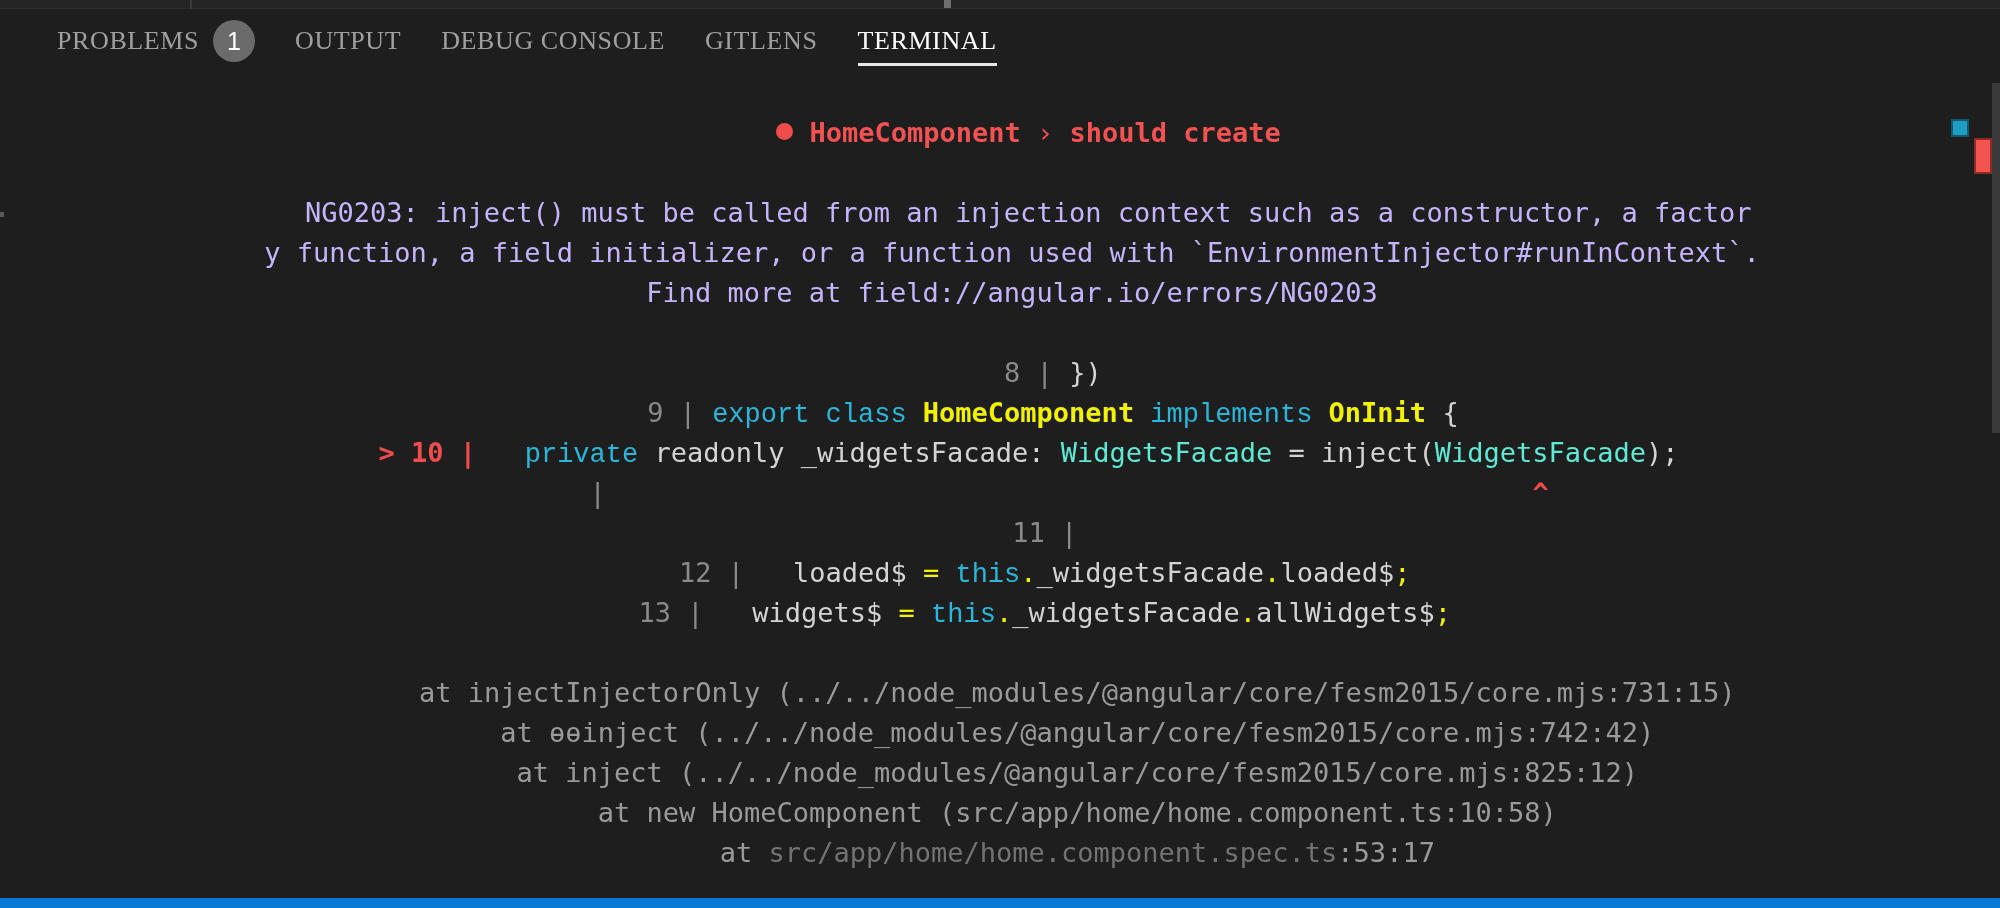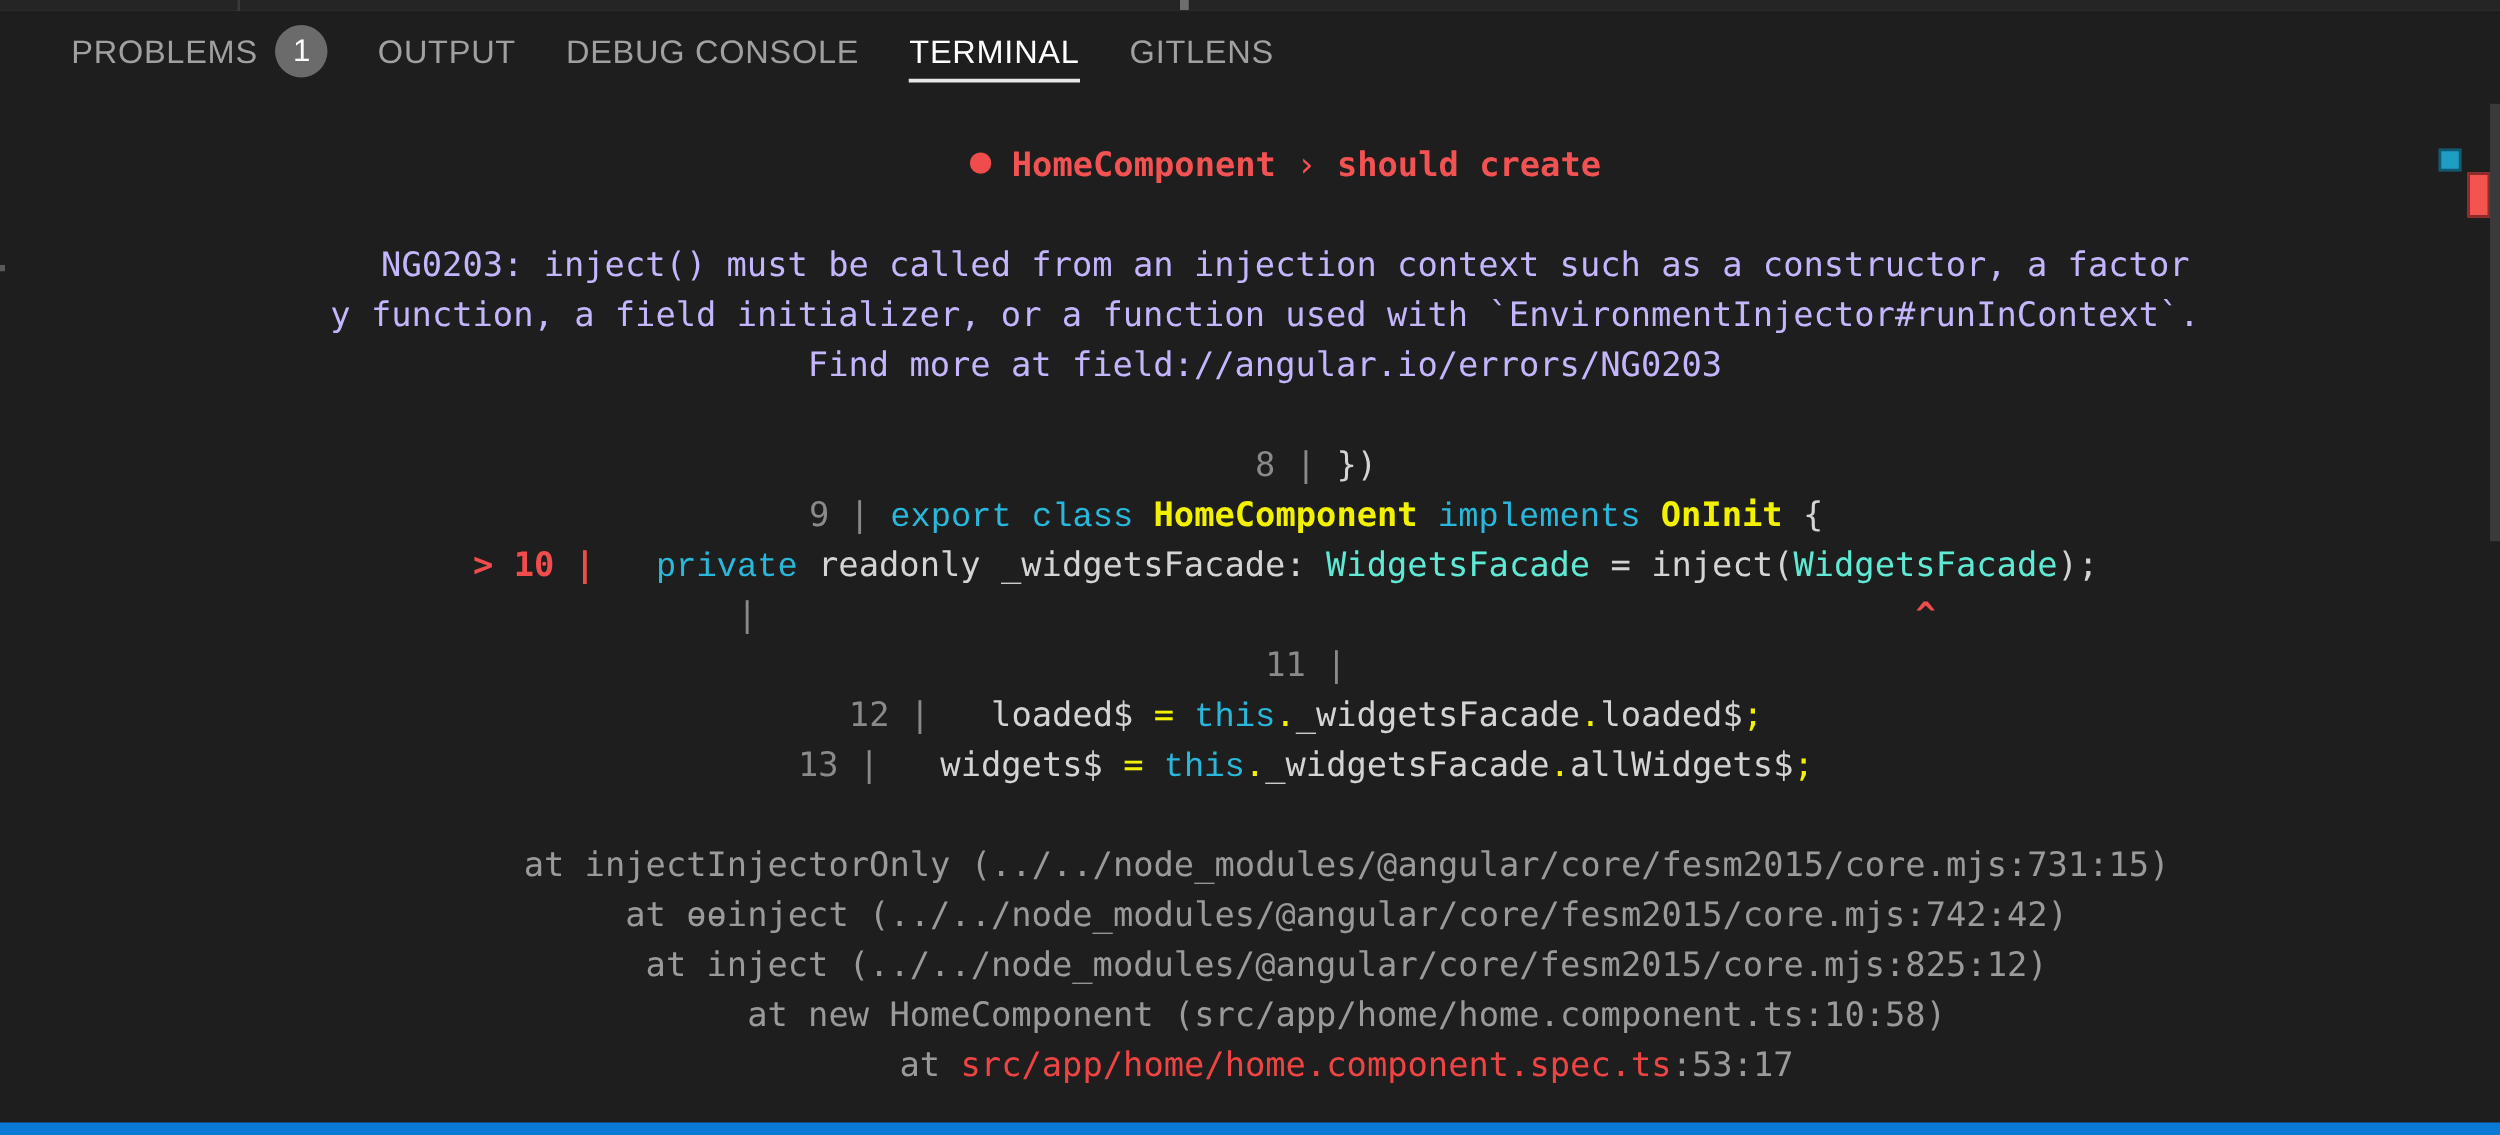--- a/index.html
+++ b/index.html
@@ -48,21 +48,21 @@
   }
   .tab {
     display: flex;
     align-items: center;
     height: 64px;
     margin-right: 40px;
     position: relative;
     cursor: pointer;
   }
   .tab-label {
-    font-family: Liberation Sans, sans-serif;
+    font-family: Liberation Serif, serif;
     font-size: 26px;
     letter-spacing: 0.6px;
     color: #a0a0a0;
     font-weight: 400;
     white-space: nowrap;
   }
   .tab.active .tab-label {
     color: #ffffff;
   }
   .tab.active .tab-underline {
@@ -126,21 +126,21 @@
   .c-gutter   { color: #8a8a8a; }
   .c-bar      { color: #8a8a8a; }
   .c-arrow    { color: #f14c4c; font-weight: bold; }
   .c-kw       { color: #29b8db; font-family: Liberation Mono, monospace; }
   .c-type     { color: #f2f200; font-weight: bold; }
   .c-type-dim { color: #5eead4; }
   .c-plain    { color: #d4d4d4; }
   .c-punct    { color: #f2f200; }
   .c-caret    { color: #f14c4c; font-weight: bold; }
   .c-stack    { color: #9a9a9a; }
-  .c-link     { color: #ef4444; }
+  .c-link     { color: #737373; }
 
   
   .overview-ruler {
     position: absolute;
     top: 83px; right: 0;
     width: 8px; height: 350px;
     background: #3a3a3a;
   }
   .marker-cyan {
     position: absolute;
@@ -192,27 +192,27 @@
     <div class="tab">
       <span class="tab-label">OUTPUT</span>
       <span class="tab-underline"></span>
     </div>
 
     <div class="tab">
       <span class="tab-label">DEBUG CONSOLE</span>
       <span class="tab-underline"></span>
     </div>
 
+    <div class="tab">
+      <span class="tab-label">GITLENS</span>
+      <span class="tab-underline"></span>
+    </div>
+
     <div class="tab active">
       <span class="tab-label">TERMINAL</span>
-      <span class="tab-underline"></span>
-    </div>
-
-    <div class="tab">
-      <span class="tab-label">GITLENS</span>
       <span class="tab-underline"></span>
     </div>
 
   </div>
 
   <div class="terminal">
 
     <div class="term-line blank">&nbsp;</div>
 
     <div class="term-line"><span class="dot-fail"></span><span class="c-fail">&nbsp;</span><span class="c-fail">HomeComponent</span><span class="c-fail-sep">&nbsp;</span><span class="c-fail-sep">›</span><span class="c-fail-sep">&nbsp;</span><span class="c-fail">should create</span></div>

